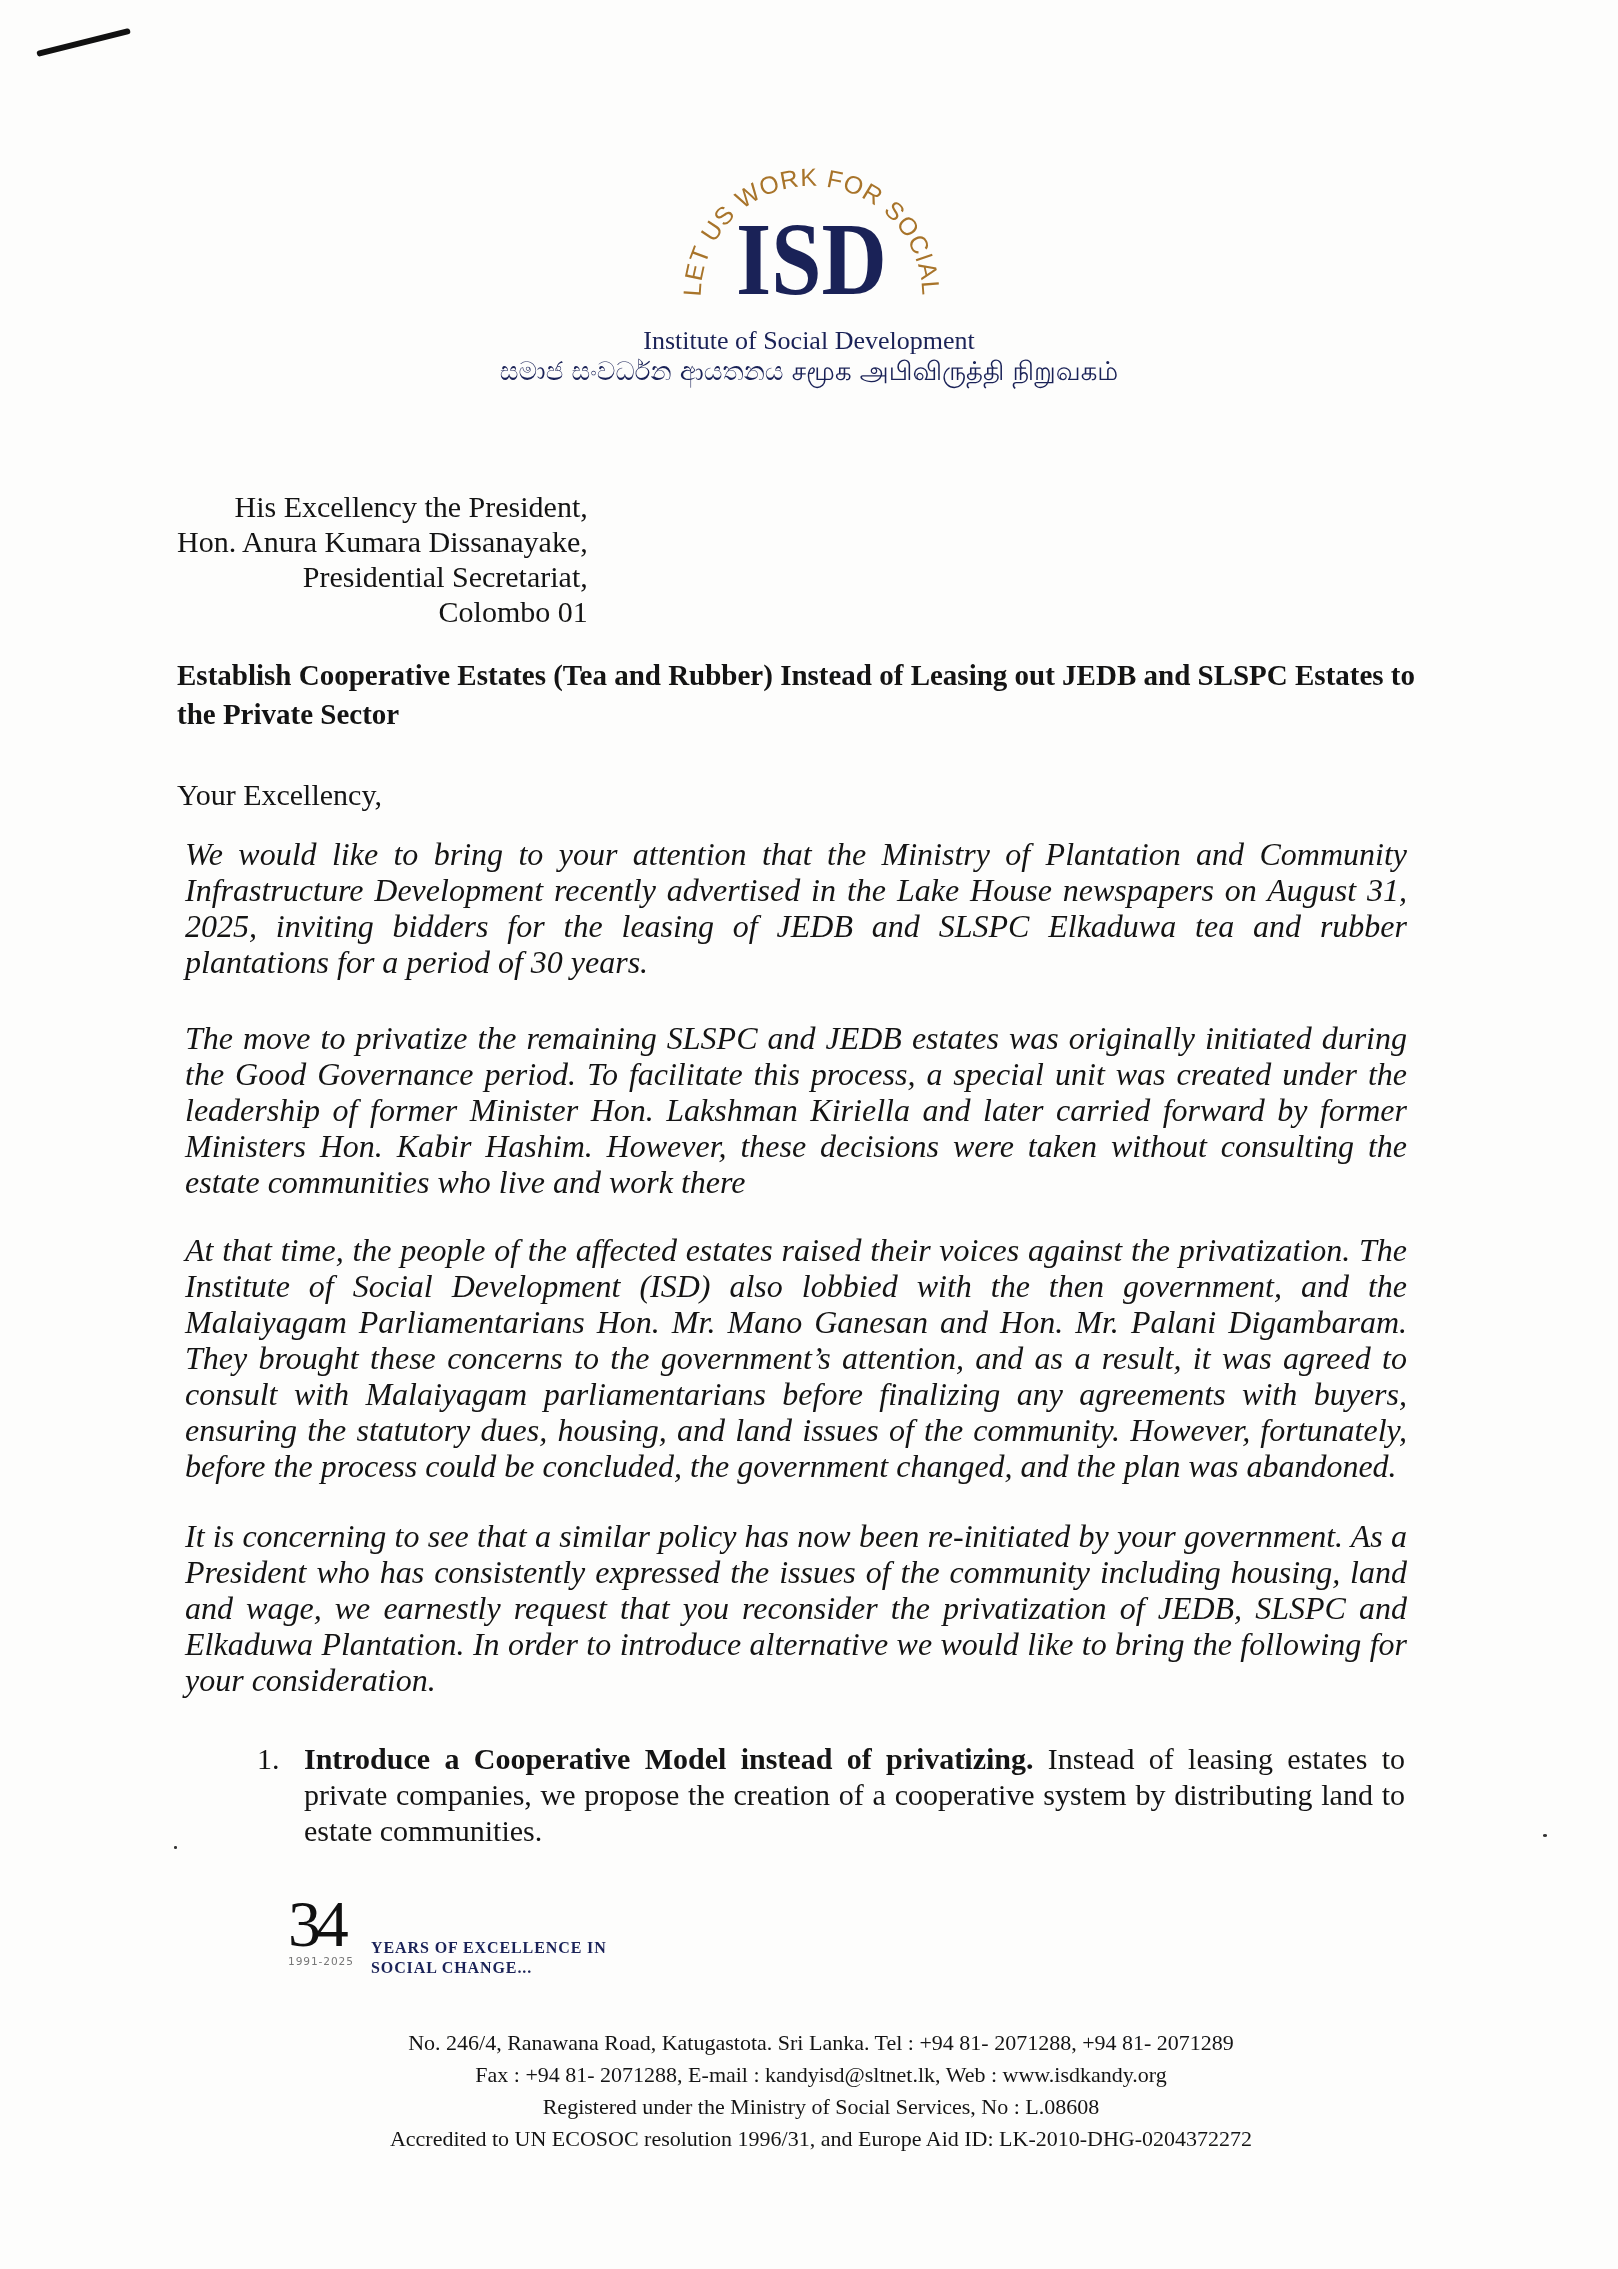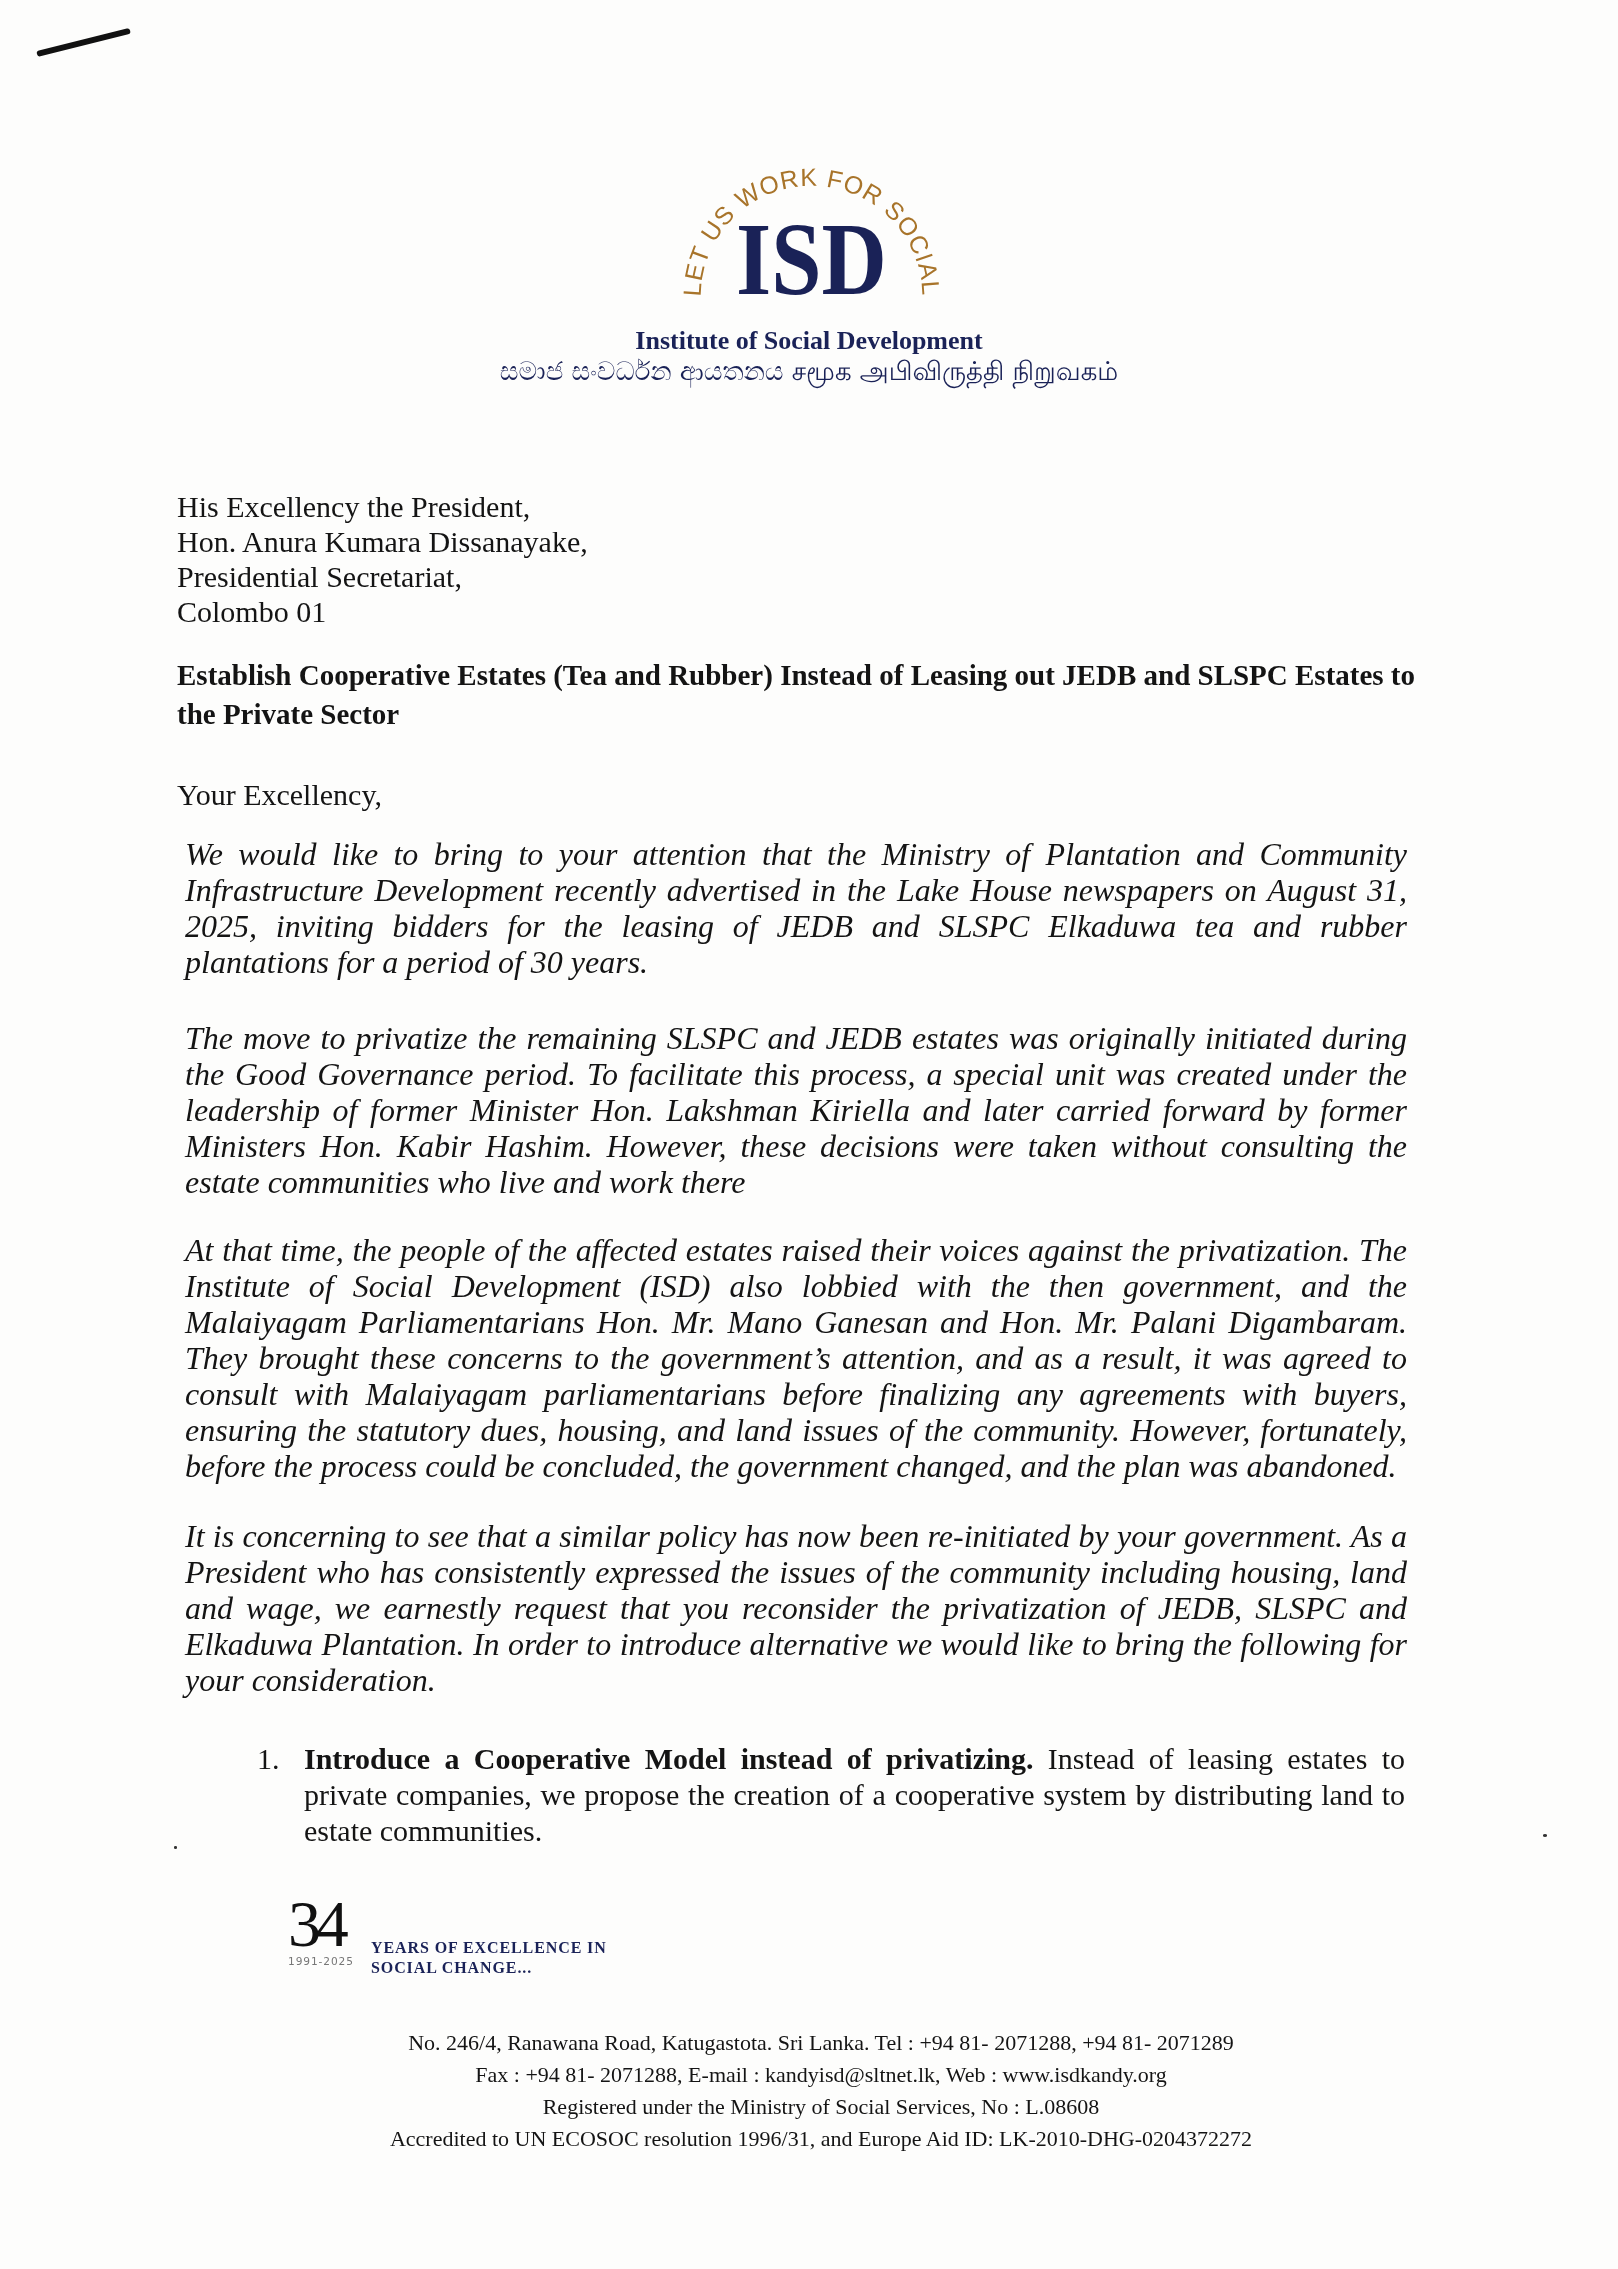--- a/index.html
+++ b/index.html
@@ -17,31 +17,31 @@
     border-radius: 2.7px; transform: rotate(-14deg);
     transform-origin: left center;
   }
   .logo-wrap {
     position: absolute; left: 674px; top: 106px;
     width: 275px; height: 204px;
   }
   .logo-wrap svg { width: 100%; height: 100%; }
   .org-name {
     position: absolute; left: 0; width: 1618px; top: 326px;
-    text-align: center; font-weight: bold; font-size: 26px;
+    text-align: center; font-weight: normal; font-size: 26px;
     color: #1a2257;
   }
   .org-name-local {
     position: absolute; left: 0; width: 1618px; top: 356px;
     text-align: center; font-family: "DejaVu Sans", sans-serif;
     font-size: 26px; color: #1a2257;
   }
   .addressee {
     position: absolute; left: 177px; top: 489px;
-    font-size: 30px; line-height: 35px;
+    font-size: 30px; line-height: 35px; text-align: right;
   }
   .addressee div { white-space: nowrap; }
   .subject {
     position: absolute; left: 177px; top: 656px; width: 1241px;
     font-size: 29px; font-weight: bold; line-height: 39px;
   }
   .salutation {
     position: absolute; left: 177px; top: 778px;
     font-size: 30px;
     text-align: right;

